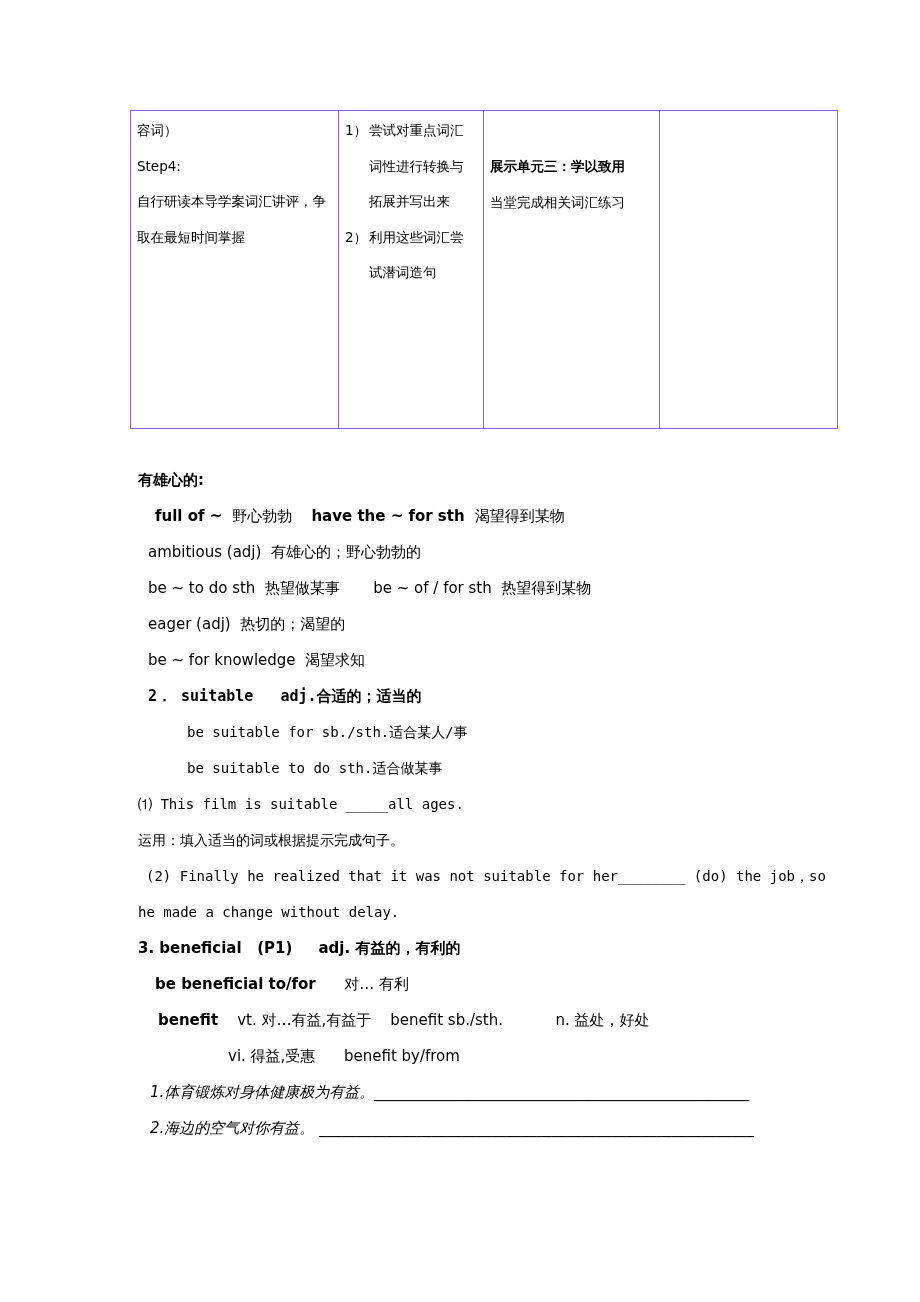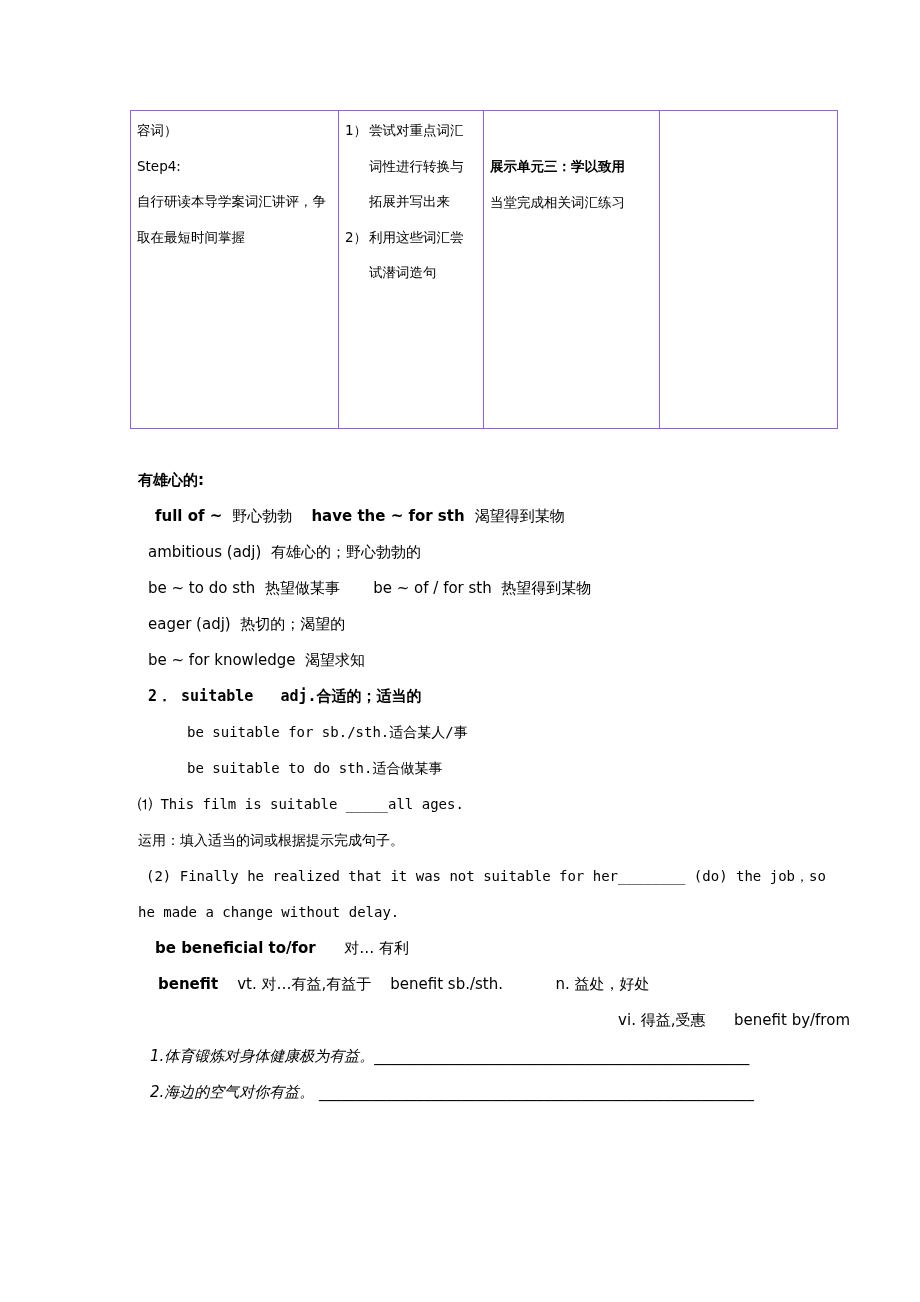--- a/index.html
+++ b/index.html
@@ -32,21 +32,21 @@
   
   .content{position:absolute;left:130px;top:462px;width:720px;}
   .line{font-size:15px;line-height:36px;white-space:pre;}
   .song{font-family:"DejaVu Sans Mono","Liberation Mono",monospace;font-size:14px;}
   .fs15{font-size:15px;}
   .b{font-weight:bold;}
   .ml8{margin-left:8px;}
   .ml16{margin-left:16px;} .ml18{margin-left:18px;}
   .ml20{margin-left:20px;font-style:italic;} .ml25{margin-left:25px;}
   .ml28{margin-left:28px;} .ml42{margin-left:57px;}
-  .ml98{text-align:right;}
+  .ml98{margin-left:98px;}
 </style>
 </head>
 <body>
 
 <div class="page">
 
   <table class="plan-table">
     <tbody>
       <tr>
         <td class="c1">
@@ -86,20 +86,21 @@
     <div class="line ml18">be ~ for knowledge  渴望求知</div>
 
     <div class="line song fs15 b ml18">2． suitable   adj.合适的；适当的</div>
     <div class="line song ml42">be suitable for sb./sth.适合某人/事</div>
     <div class="line song ml42">be suitable to do sth.适合做某事</div>
     <div class="line song ml8">⑴ This film is suitable _____all ages.</div>
     <div class="line song ml8">运用：填入适当的词或根据提示完成句子。</div>
     <div class="line song ml16">(2) Finally he realized that it was not suitable for her________ (do) the job，so</div>
     <div class="line song ml8">he made a change without delay.</div>
 
+    <div class="line b ml8">3. beneficial   (P1)     adj. 有益的，有利的</div>
     <div class="line ml25"><span class="b">be beneficial to/for</span><span>      对… 有利</span></div>
     <div class="line ml28"><span class="b">benefit</span><span>    vt. 对…有益,有益于    benefit sb./sth.           n. 益处，好处</span></div>
     <div class="line ml98">vi. 得益,受惠      benefit by/from</div>
     <div class="line ml20"><span>1.体育锻炼对身体健康极为有益。</span><span>__________________________________________________</span></div>
     <div class="line ml20"><span>2.海边的空气对你有益。 </span><span>__________________________________________________________</span></div>
 
   </div>
 </div>
 
 </body></html>

